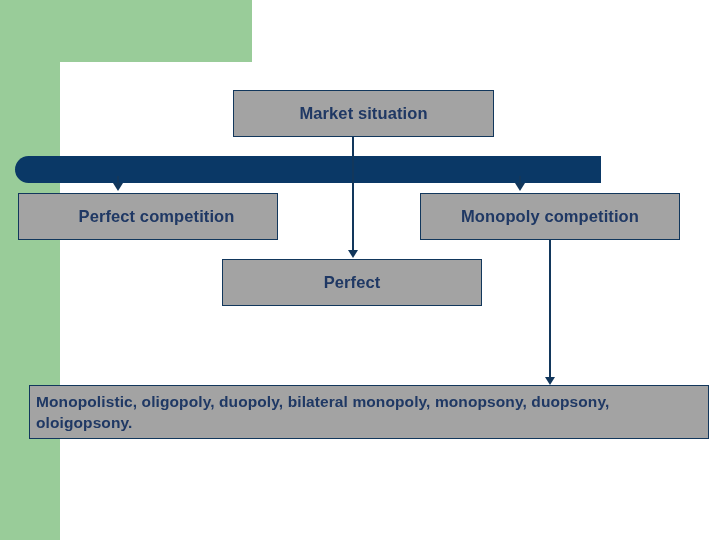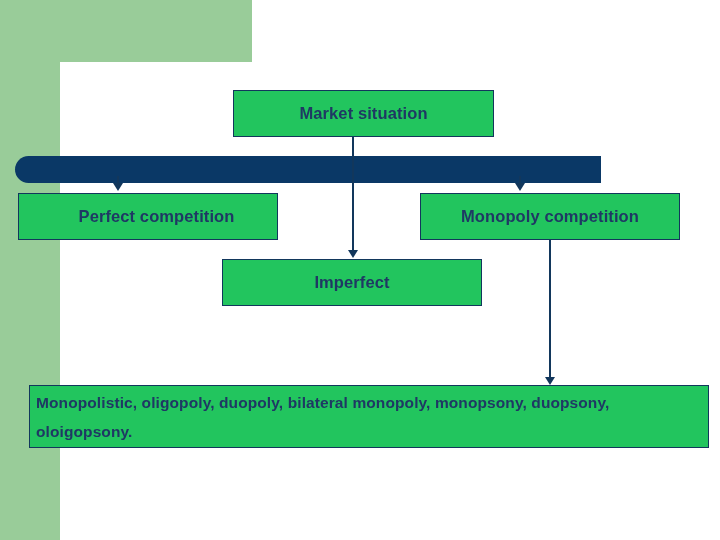--- a/index.html
+++ b/index.html
@@ -67,44 +67,44 @@
     height: 0;
     border-left: 5px solid transparent;
     border-right: 5px solid transparent;
     border-top: 8px solid #12375c;
   }
 
   
   .box {
     position: absolute;
     box-sizing: border-box;
-    background: #22c55e;
+    background: #a3a3a3;
     border: 1px solid #12375c;
     color: #1f3864;
     font-weight: bold;
     display: flex;
     align-items: center;
     justify-content: center;
     text-align: center;
     letter-spacing: 0.1px;
   }
   .box.b-market      { left: 233px; top: 90px;  width: 261px; height: 47px; font-size: 16.5px; }
   .box.b-perfect     { left: 18px;  top: 193px; width: 260px; height: 47px; font-size: 16.5px; padding-left: 17px; }
   .box.b-imperfect   { left: 420px; top: 193px; width: 260px; height: 47px; font-size: 16.5px; }
   .box.b-monopoly    { left: 222px; top: 259px; width: 260px; height: 47px; font-size: 16.5px; }
   .box.b-list {
     left: 29px;
     top: 385px;
     width: 680px;
-    height: 63px;
+    height: 54px;
     font-size: 15.5px;
     justify-content: flex-start;
     text-align: left;
     padding: 0 6px;
-    line-height: 29px;
+    line-height: 21px;
   }
 </style>
 </head>
 <body>
 
 <div id="slide">
 
   <div class="bg-green-column"></div>
   <div class="bg-green-block"></div>
   <div class="bg-white-panel"></div>
@@ -124,17 +124,17 @@
 
   <div class="conn-line" style="left:549px; top:240px; height:138px;"></div>
   <div class="conn-arrow" style="left:545px; top:377px;"></div>
 
   <div class="box b-market">Market situation</div>
 
   <div class="box b-perfect">Perfect competition</div>
 
   <div class="box b-imperfect">Monopoly competition</div>
 
-  <div class="box b-monopoly">Imperfect</div>
+  <div class="box b-monopoly">Perfect</div>
 
   <div class="box b-list">Monopolistic, oligopoly, duopoly, bilateral monopoly, monopsony, duopsony, oloigopsony.</div>
 
 </div>
 
 </body></html>

